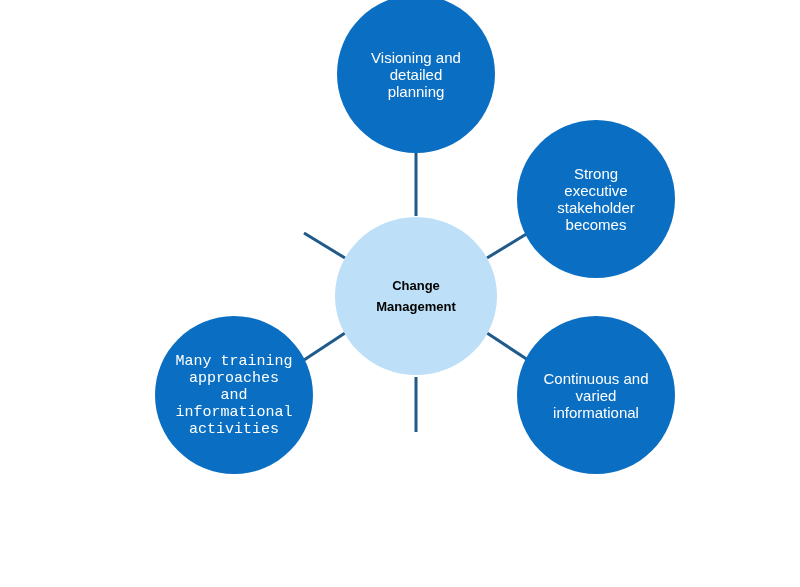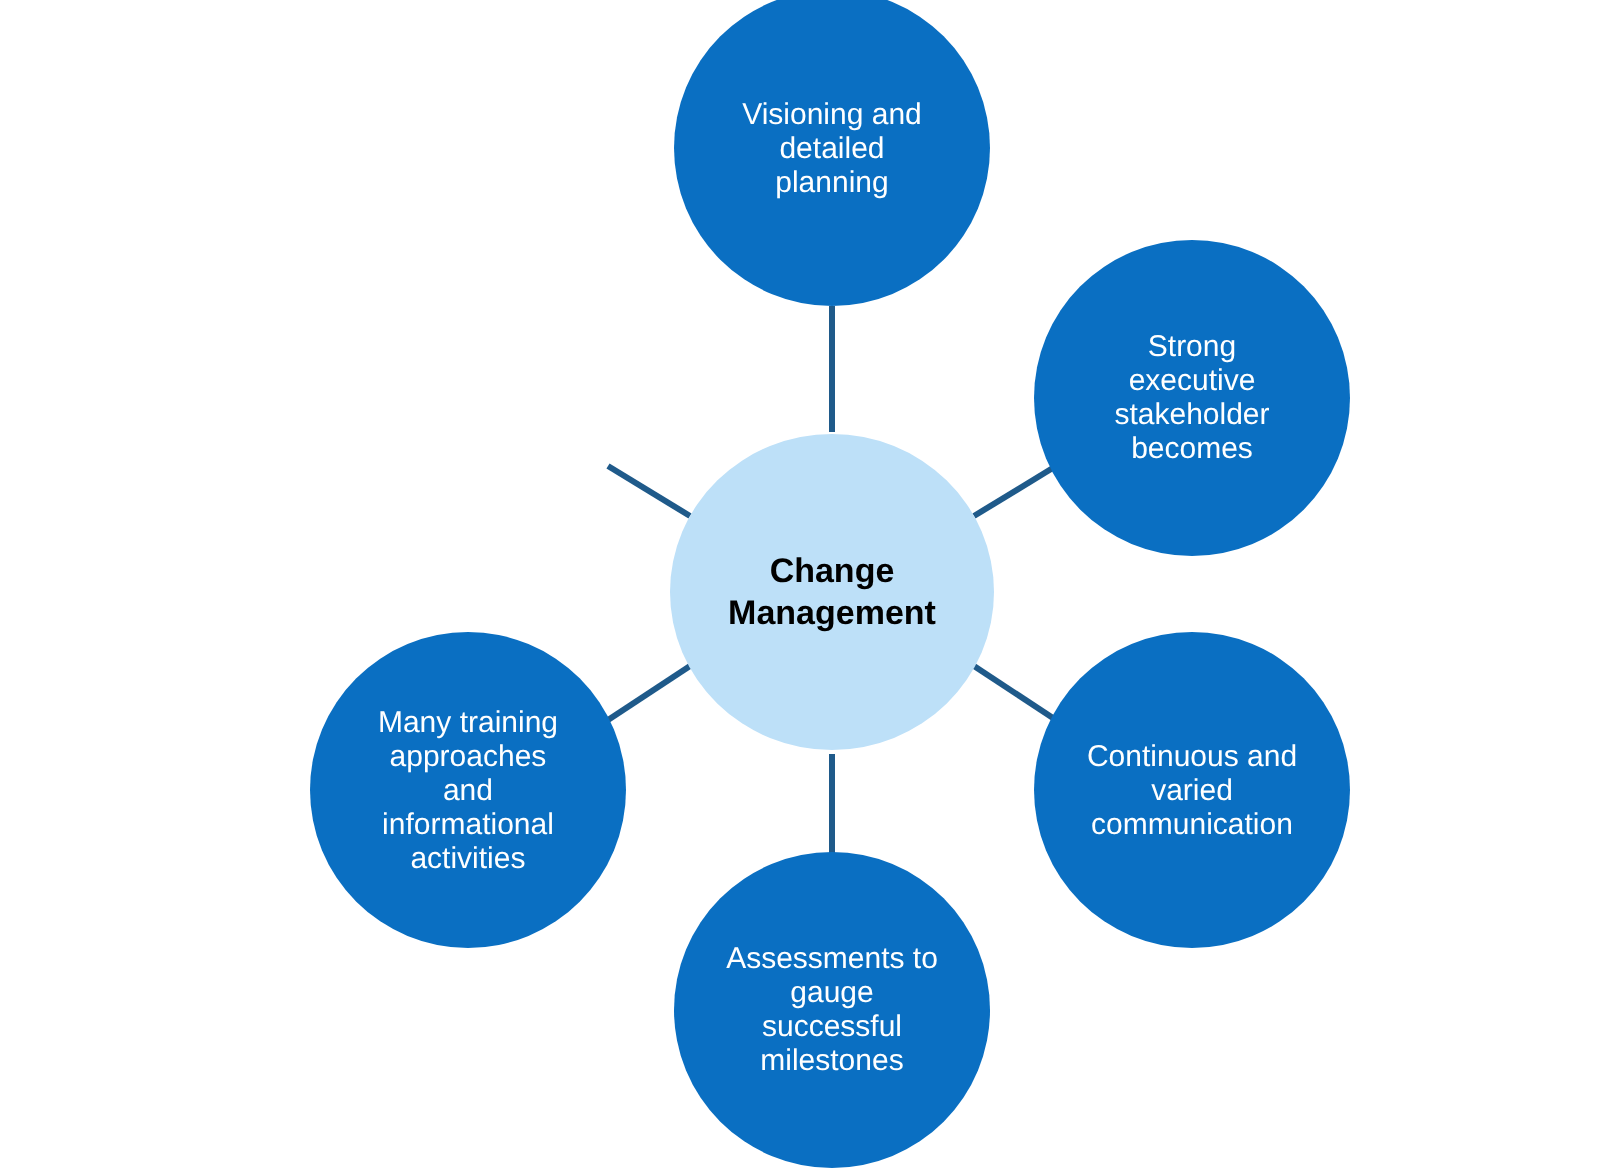--- a/index.html
+++ b/index.html
@@ -7,21 +7,21 @@
          font-family: "Liberation Sans", sans-serif; }
   .stage { position: absolute; left: 16px; top: 0; width: 800px; height: 449px; }
   svg.connectors { position: absolute; left: 0; top: 0; }
   .node { position: absolute; border-radius: 50%; display: flex;
           align-items: center; justify-content: center; text-align: center;
           box-sizing: border-box; }
   .outer { width: 158px; height: 158px; background: #0A6FC2; color: #ffffff;
            font-size: 15px; line-height: 17px; padding: 0 12px; }
   .outer span { white-space: pre-line; }
   .center { width: 162px; height: 158px; background: #BDE0F8; color: #000000;
-            font-size: 17px; font-weight: bold; line-height: 21px; text-align: center; }
+            font-size: 13px; font-weight: bold; line-height: 21px; text-align: center; }
   .center span { white-space: pre-line; }
 </style>
 </head>
 <body>
 
 <div class="stage">
 
   <svg class="connectors" width="800" height="587">
     <line x1="400" y1="153" x2="400" y2="216" stroke="#1F5A8A" stroke-width="3"></line>
     <line x1="471" y1="258" x2="512" y2="233" stroke="#1F5A8A" stroke-width="3"></line>
@@ -40,31 +40,25 @@
   <div class="node outer" style="left:501px; top:120px;">
     <span>Strong
 executive
 stakeholder
 becomes</span>
   </div>
 
   <div class="node outer" style="left:501px; top:316px;">
     <span>Continuous and
 varied
-communication</span>
+informational</span>
   </div>
 
-  <div class="node outer" style="left:321px; top:426px;">
-    <span>Assessments to
-gauge
-successful
-milestones</span>
-  </div>
 
-  <div class="node outer" style="left:139px; top:316px;">
+  <div class="node outer" style="left:139px; top:316px;font-family:Liberation Mono, monospace;">
     <span>Many training
 approaches
 and
 informational
 activities</span>
   </div>
 
 
   <div class="node center" style="left:319px; top:217px;">
     <span>Change

